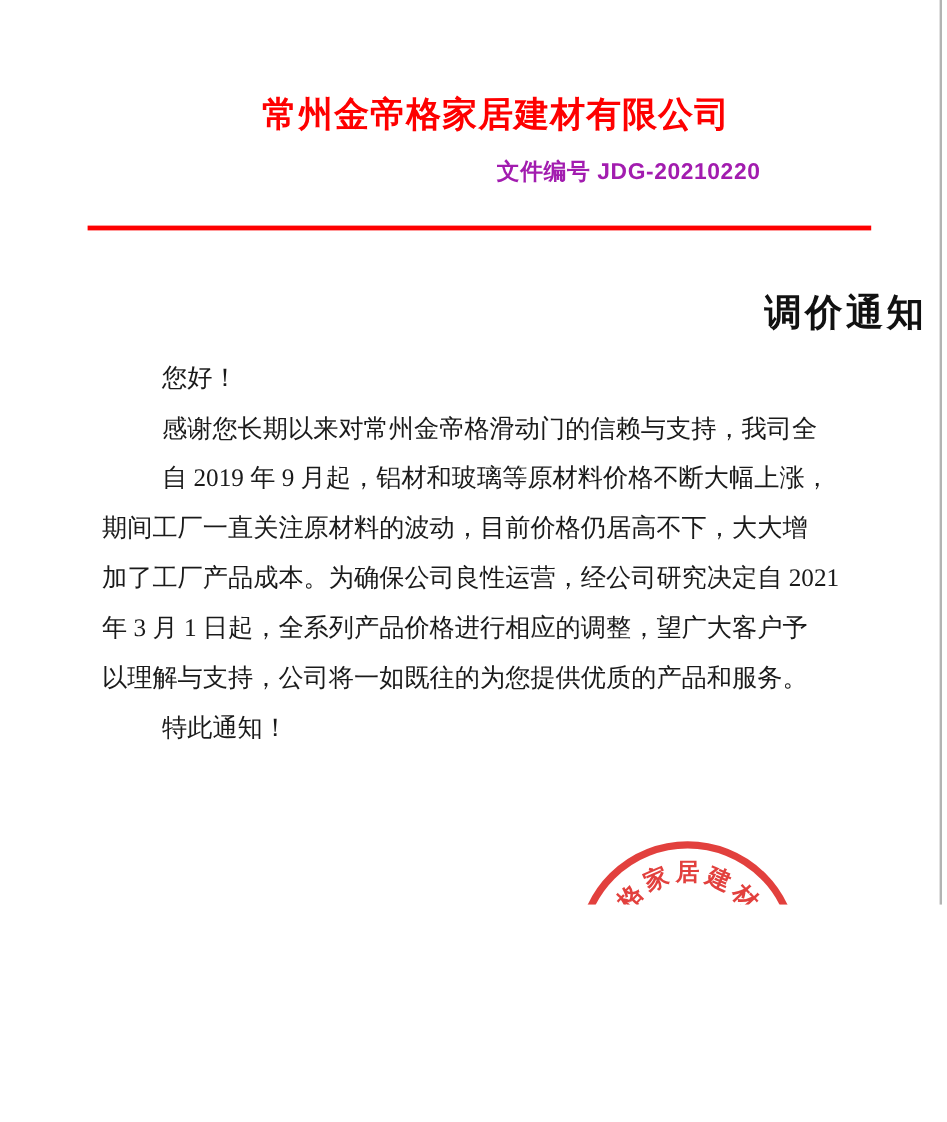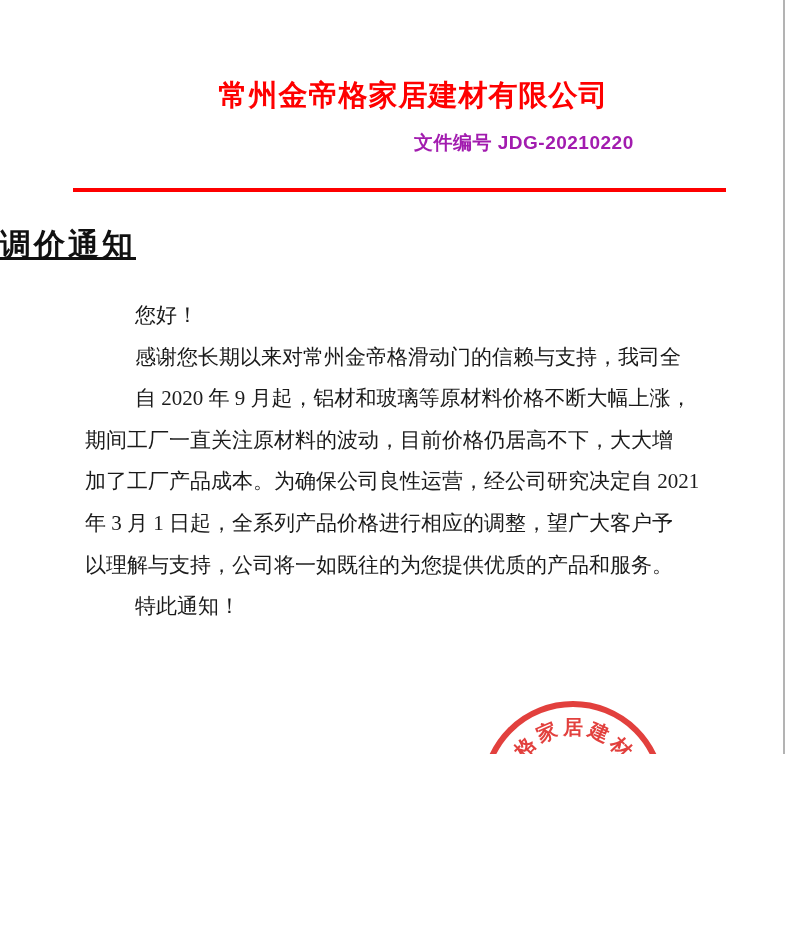--- a/index.html
+++ b/index.html
@@ -23,25 +23,24 @@
   }
   .doc-number{
     position:absolute;top:130px;left:414px;
     font-family:"Liberation Sans","DejaVu Sans",sans-serif;
     font-size:19px;font-weight:bold;letter-spacing:0.5px;
   }
   .red-rule{
     position:absolute;left:73px;top:188px;width:653px;height:4px;
   }
   .notice-title{
-    position:absolute;top:224px;left:0;right:0;margin:0;
-    text-align:left;
+    position:absolute;top:224px;left:0;right:0;margin:16px;
+    text-align:right;
     font-size:31px;font-weight:bold;letter-spacing:3px;
     color:#111111;
-    text-decoration:underline;
   }
   .body-block{
     position:absolute;left:85px;top:295px;width:630px;
     font-size:21px;line-height:41.6px;
     color:#1a1a1a;
   }
   .body-line{white-space:nowrap;}
   .body-line.indent{padding-left:50px;}
   .sig-company{
     position:absolute;left:411px;top:799px;
@@ -69,21 +68,21 @@
 
   <div class="doc-number" style="color: #a21caf;">文件编号 JDG-20210220</div>
 
   <div class="red-rule" style="background: rgb(254, 0, 0);"></div>
 
   <h1 class="notice-title">调价通知</h1>
 
   <div class="body-block">
     <div class="body-line indent">您好！</div>
     <div class="body-line indent">感谢您长期以来对常州金帝格滑动门的信赖与支持，我司全</div>
-    <div class="body-line indent">自 2020 年 9 月起，铝材和玻璃等原材料价格不断大幅上涨，</div>
+    <div class="body-line indent">自 2019 年 9 月起，铝材和玻璃等原材料价格不断大幅上涨，</div>
     <div class="body-line">期间工厂一直关注原材料的波动，目前价格仍居高不下，大大增</div>
     <div class="body-line">加了工厂产品成本。为确保公司良性运营，经公司研究决定自 2021</div>
     <div class="body-line">年 3 月 1 日起，全系列产品价格进行相应的调整，望广大客户予</div>
     <div class="body-line">以理解与支持，公司将一如既往的为您提供优质的产品和服务。</div>
     <div class="body-line indent">特此通知！</div>
   </div>
 
   <div class="sig-company">常州金帝格家居建材有限公司</div>
 
   <div class="sig-date">2021 年 2 月 20 日</div>

